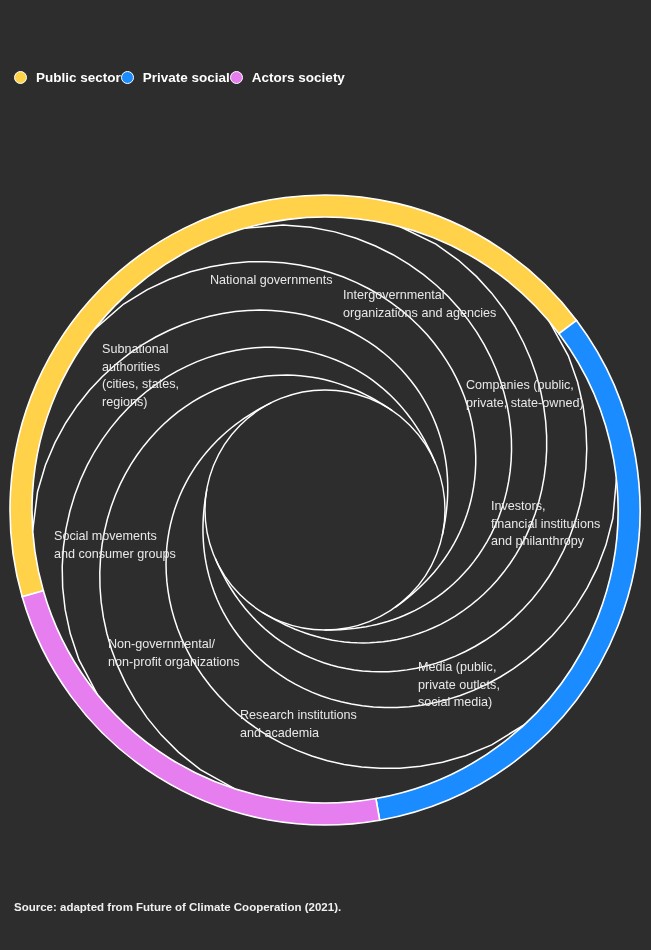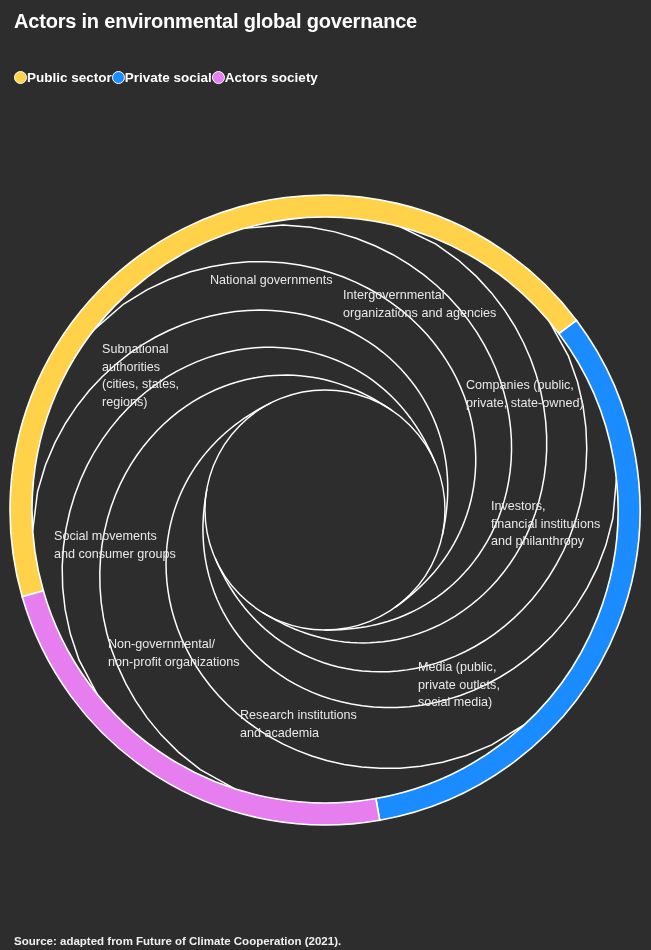--- a/index.html
+++ b/index.html
@@ -45,20 +45,21 @@
   }
   .legend-dot {
     width: 13px;
     height: 13px;
     border-radius: 50%;
     border: 1.4px solid #ffffff;
     box-sizing: border-box;
     flex: 0 0 auto;
   }
   .legend-label {
+    margin-left: 9px;
     font-size: 13.5px;
     font-weight: bold;
     color: #ffffff;
     white-space: nowrap;
   }
   #diagram {
     position: absolute;
     left: 0;
     top: 100px;
     width: 651px;
@@ -66,33 +67,32 @@
   }
   #diagram svg { display: block; }
   .node-label {
     font-family: "Liberation Sans", sans-serif;
     font-size: 12.6px;
     fill: #e8e8e8;
   }
   #source-note {
     position: absolute;
     left: 14px;
-    top: 935px;
+    top: 901px;
     font-size: 11.5px;
     font-weight: bold;
     color: #f0f0f0;
     white-space: nowrap;
   }
 </style>
 </head>
 <body>
 
 <div id="page">
 
-  <div id="chart-title">Actors in environmental global governance</div>
 
   <div id="legend">
     <div class="legend-item">
       <span class="legend-dot" style="background: rgb(255, 210, 74);"></span>
       <span class="legend-label">Public sector</span>
     </div>
     <div class="legend-item">
       <span class="legend-dot" style="background: rgb(26, 140, 255);"></span>
       <span class="legend-label">Private social</span>
     </div>

